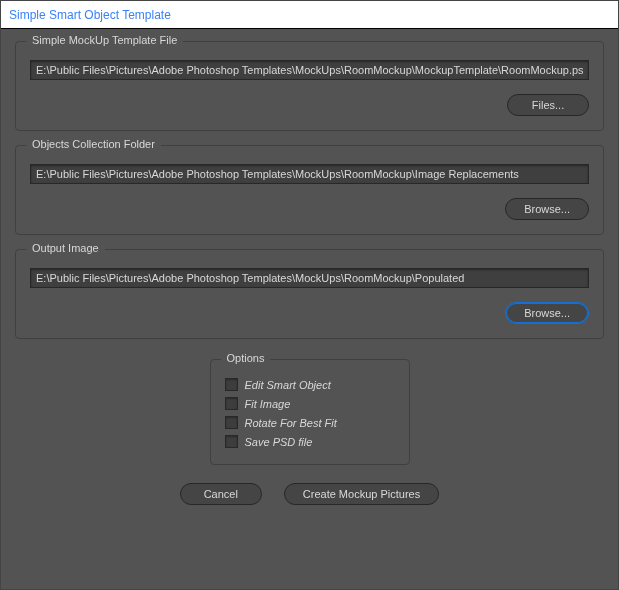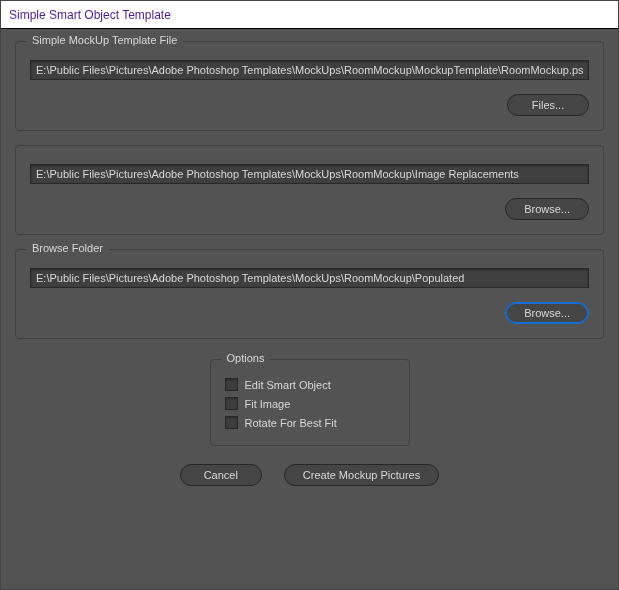--- a/index.html
+++ b/index.html
@@ -20,21 +20,21 @@
     flex-direction: column;
   }
   .titlebar {
     height: 28px;
     background: #fff;
     border-bottom: 1px solid #000;
     display: flex;
     align-items: center;
     padding: 0 8px;
     font-size: 12px;
-    color: #4c1d95;
+    color: #3b82f6;
   }
   .body {
     flex: 1;
     background: #535353;
     padding: 12px 14px;
     color: #d8d8d8;
     display: flex;
     flex-direction: column;
   }
   .group {
@@ -97,20 +97,21 @@
     width: 200px;
     margin: 6px auto 18px auto;
     padding: 12px 14px 10px 14px;
     position: relative;
   }
   .option-row {
     display: flex;
     align-items: center;
     margin: 6px 0;
     gap: 7px;
+    font-style: italic;
   }
   .checkbox {
     width: 13px;
     height: 13px;
     background: #3d3d3d;
     border: 1px solid #282828;
     box-shadow: inset 0 1px 2px rgba(0,0,0,0.3);
     display: inline-block;
     cursor: pointer;
   }
@@ -141,31 +142,34 @@
       </div>
       <input class="path-input" type="text" value="E:\Public Files\Pictures\Adobe Photoshop Templates\MockUps\RoomMockup\MockupTemplate\RoomMockup.psd" style="">
       <div class="btn-row">
         <button class="btn">
           <span>Files...</span>
         </button>
       </div>
     </div>
 
     <div class="group">
+      <div class="group-legend-wrap">
+        <span class="group-legend">Objects Collection Folder</span>
+      </div>
       <input class="path-input" type="text" value="E:\Public Files\Pictures\Adobe Photoshop Templates\MockUps\RoomMockup\Image Replacements" style="">
       <div class="btn-row">
         <button class="btn">
           <span>Browse...</span>
         </button>
       </div>
     </div>
 
     <div class="group">
       <div class="group-legend-wrap">
-        <span class="group-legend">Browse Folder</span>
+        <span class="group-legend">Output Image</span>
       </div>
       <input class="path-input" type="text" value="E:\Public Files\Pictures\Adobe Photoshop Templates\MockUps\RoomMockup\Populated" style="">
       <div class="btn-row">
         <button class="btn focused">
           <span>Browse...</span>
         </button>
       </div>
     </div>
 
     <div class="options-group">
@@ -176,20 +180,24 @@
         <span class="checkbox"></span>
         <span class="option-label">Edit Smart Object</span>
       </div>
       <div class="option-row">
         <span class="checkbox"></span>
         <span class="option-label">Fit Image</span>
       </div>
       <div class="option-row">
         <span class="checkbox"></span>
         <span class="option-label">Rotate For Best Fit</span>
+      </div>
+      <div class="option-row">
+        <span class="checkbox"></span>
+        <span class="option-label">Save PSD file</span>
       </div>
     </div>
 
     <div class="action-row">
       <button class="btn">
         <span>Cancel</span>
       </button>
       <button class="btn" style="min-width:150px">
         <span>Create Mockup Pictures</span>
       </button>

